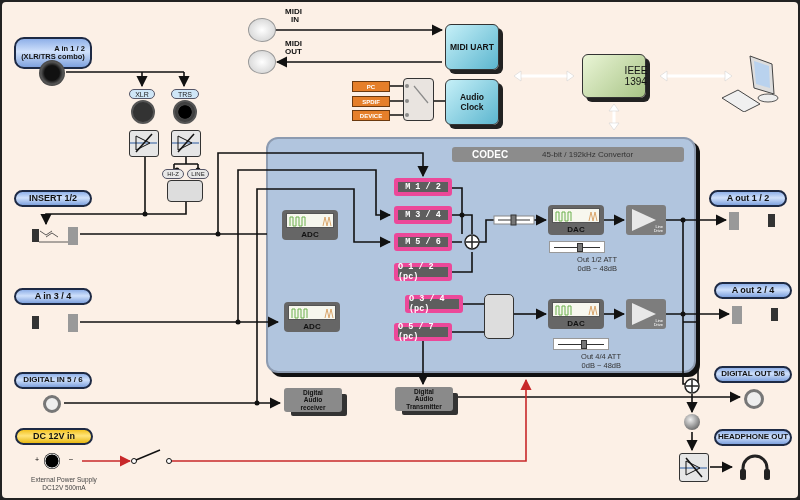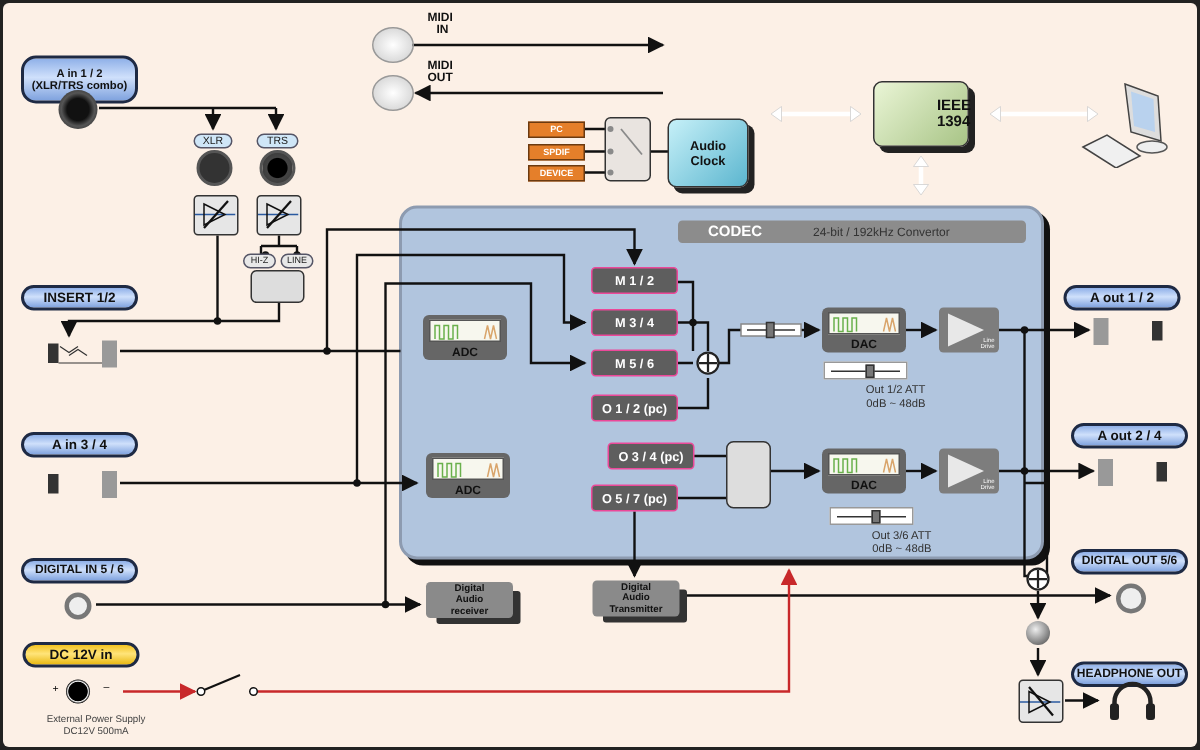--- a/index.html
+++ b/index.html
@@ -6,48 +6,48 @@
   body { width:800px; height:500px; background:#222; font-family:"Liberation Sans", sans-serif; overflow:hidden; }
   #stage { position:relative; width:796px; height:496px; margin:2px; background:#fcf0e6; border-radius:4px; overflow:hidden; }
   svg#wires { position:absolute; left:0; top:0; }
   .abs { position:absolute; }
   .pill { position:absolute; border:2px solid #1e2a44; border-radius:10px; background:linear-gradient(#8fb0e8,#cfe0fb 45%,#7fa2de); font-weight:bold; font-size:9px; color:#111; text-align:center; line-height:1.05; display:flex; align-items:center; justify-content:center; box-sizing:border-box; }
   .pill.yellow { background:linear-gradient(#f3c321,#ffe47a 45%,#e8b812); }
   .codec { position:absolute; left:264px; top:135px; width:426px; height:232px; background:#b1c5de; border-radius:12px; border:2px solid #8d9bb0; box-shadow:4px 4px 0 #111; }
   .codec-head { position:absolute; left:450px; top:145px; width:232px; height:15px; background:#8c8c8c; border-radius:3px; color:#fff; font-size:9px; display:flex; align-items:center; }
   .codec-head .t { font-weight:bold; font-size:10px; margin-left:20px; width:70px; }
   .codec-head .s { color:#333; font-size:8px; }
-  .mbox { position:absolute; width:58px; height:18px; background:#5e5e5e; border:1px solid #ec4899; border-radius:3px; color:#fff; font-size:8.5px; font-weight:bold; display:flex; align-items:center; justify-content:center; box-sizing:border-box; }
+  .mbox { position:absolute; width:58px; height:18px; background:#5e5e5e; border:4px solid #ec4899; border-radius:3px; color:#fff; font-size:8.5px; font-weight:bold; display:flex; align-items:center; justify-content:center; box-sizing:border-box;font-family:Liberation Mono, monospace; }
   .conv { position:absolute; width:56px; height:30px; background:#666; border-radius:4px; box-sizing:border-box; }
   .conv .scr { position:absolute; left:4px; top:3px; width:48px; height:15px; background:#f7f7ee; border:1px solid #555; box-sizing:border-box; overflow:hidden; }
   .conv .lbl { position:absolute; left:0; bottom:1px; width:100%; text-align:center; font-size:8px; font-weight:bold; color:#111; }
   .drv { position:absolute; width:40px; height:30px; background:#7d7d7d; border-radius:3px; box-sizing:border-box; }
   .drv .lbl { position:absolute; right:3px; bottom:2px; font-size:4px; color:#fff; text-align:right; line-height:1; }
   .fader { position:absolute; width:56px; height:12px; background:#fff; border:1px solid #999; box-sizing:border-box; }
   .fader::before { content:""; position:absolute; left:4px; right:4px; top:5px; height:1px; background:#333; }
   .fader .knob { position:absolute; top:1px; width:6px; height:9px; background:#777; border:1px solid #333; box-sizing:border-box; }
   .att { position:absolute; font-size:7.5px; color:#333; text-align:right; line-height:1.2; width:80px; }
   .bluebox { position:absolute; border-radius:6px; border:1px solid #333; background:linear-gradient(135deg,#c6f0f8,#5cb6cf); box-shadow:4px 4px 0 #222; font-weight:bold; font-size:8.5px; color:#111; display:flex; align-items:center; justify-content:center; text-align:center; box-sizing:border-box; }
-  .greenbox { position:absolute; border-radius:6px; border:1px solid #333; background:linear-gradient(135deg,#eaf5d6,#a8c486); box-shadow:4px 4px 0 #222; font-weight:bold; font-size:10px; color:#111; display:flex; align-items:center; justify-content:center; box-sizing:border-box;padding-left:44px; }
+  .greenbox { position:absolute; border-radius:6px; border:1px solid #333; background:linear-gradient(135deg,#eaf5d6,#a8c486); box-shadow:4px 4px 0 #222; font-weight:normal; font-size:10px; color:#111; display:flex; align-items:center; justify-content:center; box-sizing:border-box;padding-left:44px; }
   .orange { position:absolute; width:38px; height:11px; background:#e57f2a; border:1px solid #6b3a10; color:#fff; font-size:6px; font-weight:bold; display:flex; align-items:center; justify-content:center; box-sizing:border-box; }
   .graybox { position:absolute; background:#8a8a8a; border-radius:3px; font-size:6.5px; font-weight:bold; color:#111; text-align:center; line-height:1.1; display:flex; align-items:center; justify-content:center; box-sizing:border-box; box-shadow:6px 5px 0 -1px #333; }
   .small-pill { position:absolute; background:#cfe6f7; border:1px solid #556; border-radius:6px; font-size:7px; text-align:center; line-height:9px; height:10px; box-sizing:border-box; color:#222; }
   .small-pill.g { background:#e8e8e8; }
   .note { position:absolute; font-size:6.5px; color:#444; text-align:center; line-height:1.25; }
   .midi-lbl { position:absolute; font-size:8px; font-weight:bold; line-height:1.05; color:#111;text-align:center; }
 </style>
 </head>
 <body>
 
 <div id="stage">
 
   <div class="codec"></div>
   <div class="codec-head">
     <span class="t">CODEC</span>
-    <span class="s">24-bit / 192kHz Convertor</span>
+    <span class="s">45-bit / 192kHz Convertor</span>
   </div>
 
   <svg id="wires" width="796" height="496">
     <defs>
       <marker id="ah" viewBox="0 0 10 10" refX="9" refY="5" markerWidth="7" markerHeight="7" orient="auto-start-reverse">
         <path d="M0,0 L10,5 L0,10 z" fill="#111"></path>
       </marker>
       <marker id="ahr" viewBox="0 0 10 10" refX="9" refY="5" markerWidth="7" markerHeight="7" orient="auto-start-reverse">
         <path d="M0,0 L10,5 L0,10 z" fill="#c8282a"></path>
       </marker>
@@ -148,21 +148,21 @@
     <g fill="#fff" stroke="#ccc" stroke-width="0.5">
       <path d="M512,74 l7,-5 v10 z"></path>
         <path d="M572,74 l-7,-5 v10 z"></path>
       <path d="M658,74 l7,-5 v10 z"></path>
         <path d="M730,74 l-7,-5 v10 z"></path>
       <path d="M612,102 l-5,7 h10 z"></path>
         <path d="M612,128 l-5,-7 h10 z"></path>
     </g>
   </svg>
 
-  <div class="pill" style="left:12px;top:35px;width:78px;height:32px;font-size:7.5px;">
+  <div class="pill" style="left:12px;top:35px;width:78px;height:32px;font-size:7.5px;text-align:right;">
     <div>
         <div>A in  1 / 2</div>
         <div>(XLR/TRS combo)</div>
       </div>
   </div>
   <div class="abs" style="left:37px;top:58px;width:26px;height:26px;border-radius:50%;background:radial-gradient(#111 40%,#555 60%,#222);"></div>
 
   <div class="small-pill" style="left:127px;top:87px;width:26px;">XLR</div>
   <div class="small-pill" style="left:169px;top:87px;width:28px;">TRS</div>
   <div class="abs" style="left:129px;top:98px;width:24px;height:24px;border-radius:50%;background:#333;border:2px solid #555;box-sizing:border-box;"></div>
@@ -217,20 +217,21 @@
   <div class="midi-lbl" style="left:283px;top:6px;">
       <div>MIDI</div>
       <div style="padding-left:3px">IN</div>
     </div>
   <div class="midi-lbl" style="left:283px;top:38px;">
       <div>MIDI</div>
       <div>OUT</div>
     </div>
   <div class="abs" style="left:246px;top:16px;width:26px;height:22px;border-radius:50%;background:radial-gradient(#fff,#ccc);border:1px solid #999;"></div>
   <div class="abs" style="left:246px;top:48px;width:26px;height:22px;border-radius:50%;background:radial-gradient(#fff,#ccc);border:1px solid #999;"></div>
+  <div class="bluebox" style="left:443px;top:22px;width:54px;height:46px;">MIDI UART</div>
 
   <div class="orange" style="left:350px;top:79px;">PC</div>
   <div class="orange" style="left:350px;top:94px;">SPDIF</div>
   <div class="orange" style="left:350px;top:108px;">DEVICE</div>
   <div class="abs" style="left:401px;top:76px;width:31px;height:43px;background:rgba(220,220,220,0.6);border:1.5px solid #333;border-radius:4px;box-sizing:border-box;"></div>
   <div class="bluebox" style="left:443px;top:77px;width:54px;height:46px;">
     <div>
         <div>Audio</div>
         <div>Clock</div>
       </div>
@@ -286,21 +287,21 @@
       <div class="knob" style="left: 27.1px;"></div>
     </div>
   <div class="att" style="left:535px;top:253px;">
       <div>Out 1/2 ATT</div>
       <div>0dB ~ 48dB</div>
     </div>
   <div class="fader" style="left:551px;top:336px;">
       <div class="knob" style="left: 27.1px;"></div>
     </div>
   <div class="att" style="left:539px;top:350px;">
-      <div>Out 3/6 ATT</div>
+      <div>Out 4/4 ATT</div>
       <div>0dB ~ 48dB</div>
     </div>
 
   <div class="abs" style="left:482px;top:292px;width:30px;height:45px;background:#ddd;border:1.5px solid #333;border-radius:5px;box-sizing:border-box;"></div>
 
   <div class="drv" style="left:624px;top:203px;">
     <svg width="40" height="30" style="position:absolute;left:0;top:0">
         <path d="M6,4 L30,15 L6,26 z" fill="#e8e8e8"></path>
       </svg>
     <div class="lbl">
@@ -339,21 +340,21 @@
     <div style="position:absolute;right:0;top:2px;width:7px;height:13px;background:#333;"></div>
   </div>
   <div class="pill" style="left:712px;top:280px;width:78px;height:17px;">A out  2 / 4</div>
   <div class="abs" style="left:730px;top:304px;width:46px;height:18px;">
     <div style="position:absolute;left:0;top:0;width:10px;height:18px;background:#999;"></div>
     <div style="position:absolute;right:0;top:2px;width:7px;height:13px;background:#333;"></div>
   </div>
   <div class="pill" style="left:712px;top:364px;width:78px;height:17px;font-size:8px;">DIGITAL OUT 5/6</div>
   <div class="abs" style="left:742px;top:387px;width:20px;height:20px;border-radius:50%;background:#eee;border:3px solid #777;box-sizing:border-box;"></div>
   <div class="abs" style="left:682px;top:412px;width:16px;height:16px;border-radius:50%;background:radial-gradient(circle at 40% 35%,#eee,#444);"></div>
-  <div class="pill" style="left:712px;top:427px;width:78px;height:17px;font-size:8px;margin-top:12px;">HEADPHONE OUT</div>
+  <div class="pill" style="left:712px;top:427px;width:78px;height:17px;font-size:8px;">HEADPHONE OUT</div>
   <div class="abs" style="left:677px;top:451px;width:30px;height:29px;background:#e6e6e6;border:1.5px solid #333;border-radius:3px;box-sizing:border-box;">
     <svg width="27" height="26">
         <line x1="0" y1="14" x2="27" y2="14" stroke="#2a5aa0"></line>
         <path d="M6,7 L20,14 L6,21 z" fill="none" stroke="#111"></path>
         <line x1="6" y1="4" x2="22" y2="23" stroke="#111" stroke-width="1.5"></line>
       </svg>
   </div>
   <div class="abs" style="left:736px;top:450px;width:34px;height:30px;">
     <svg width="34" height="30">
         <path d="M5,24 V16 A12,12 0 0 1 29,16 V24" fill="none" stroke="#222" stroke-width="3"></path>

